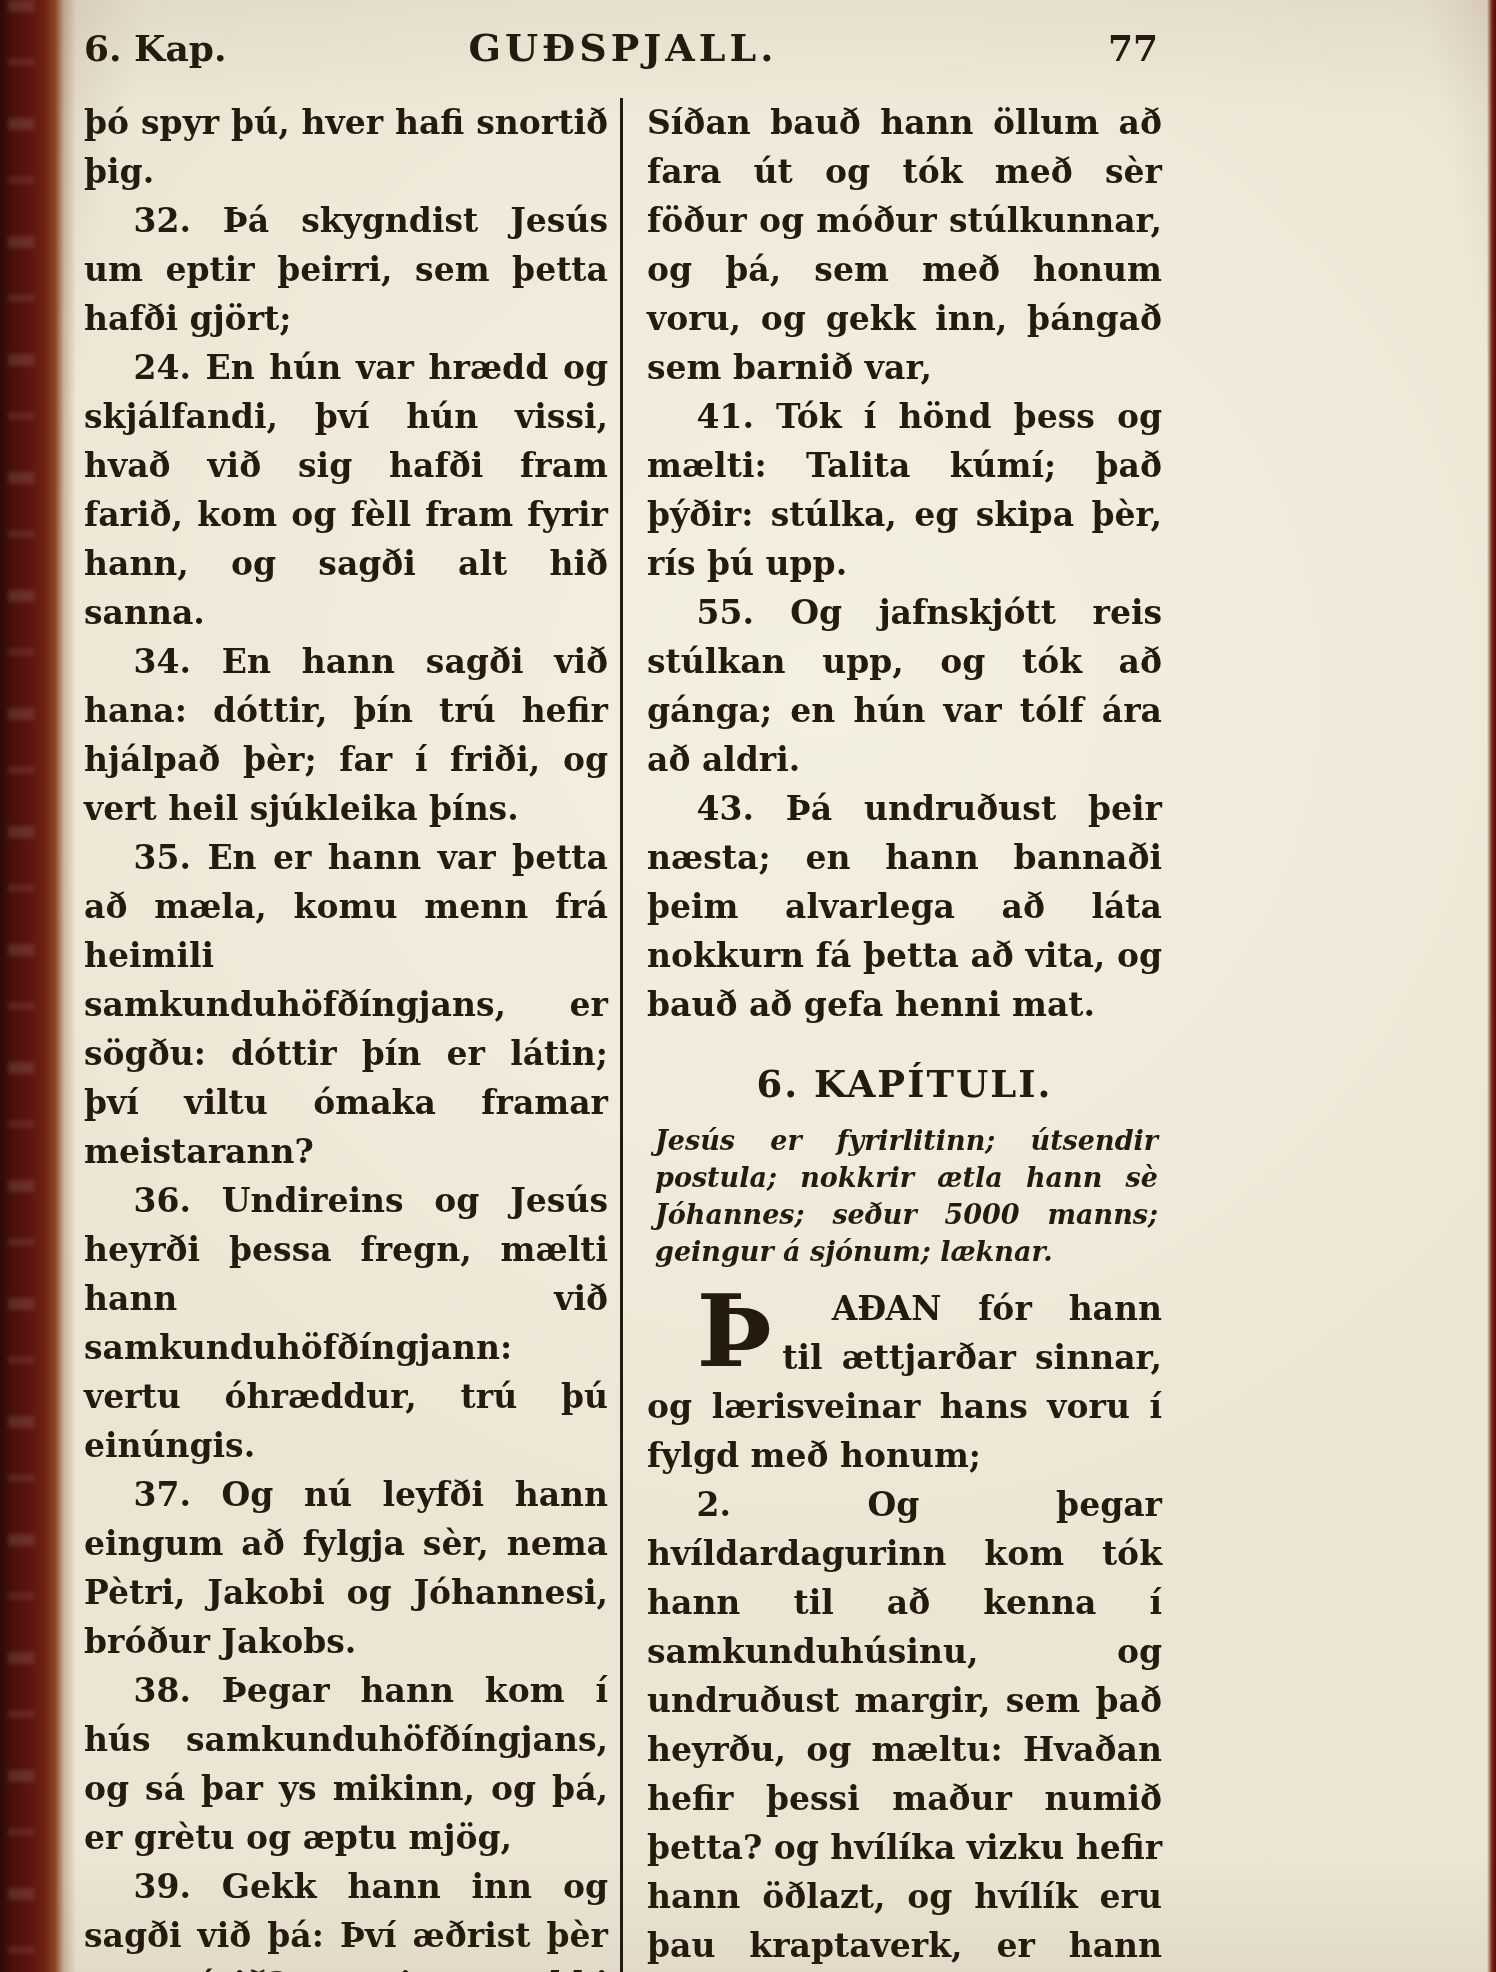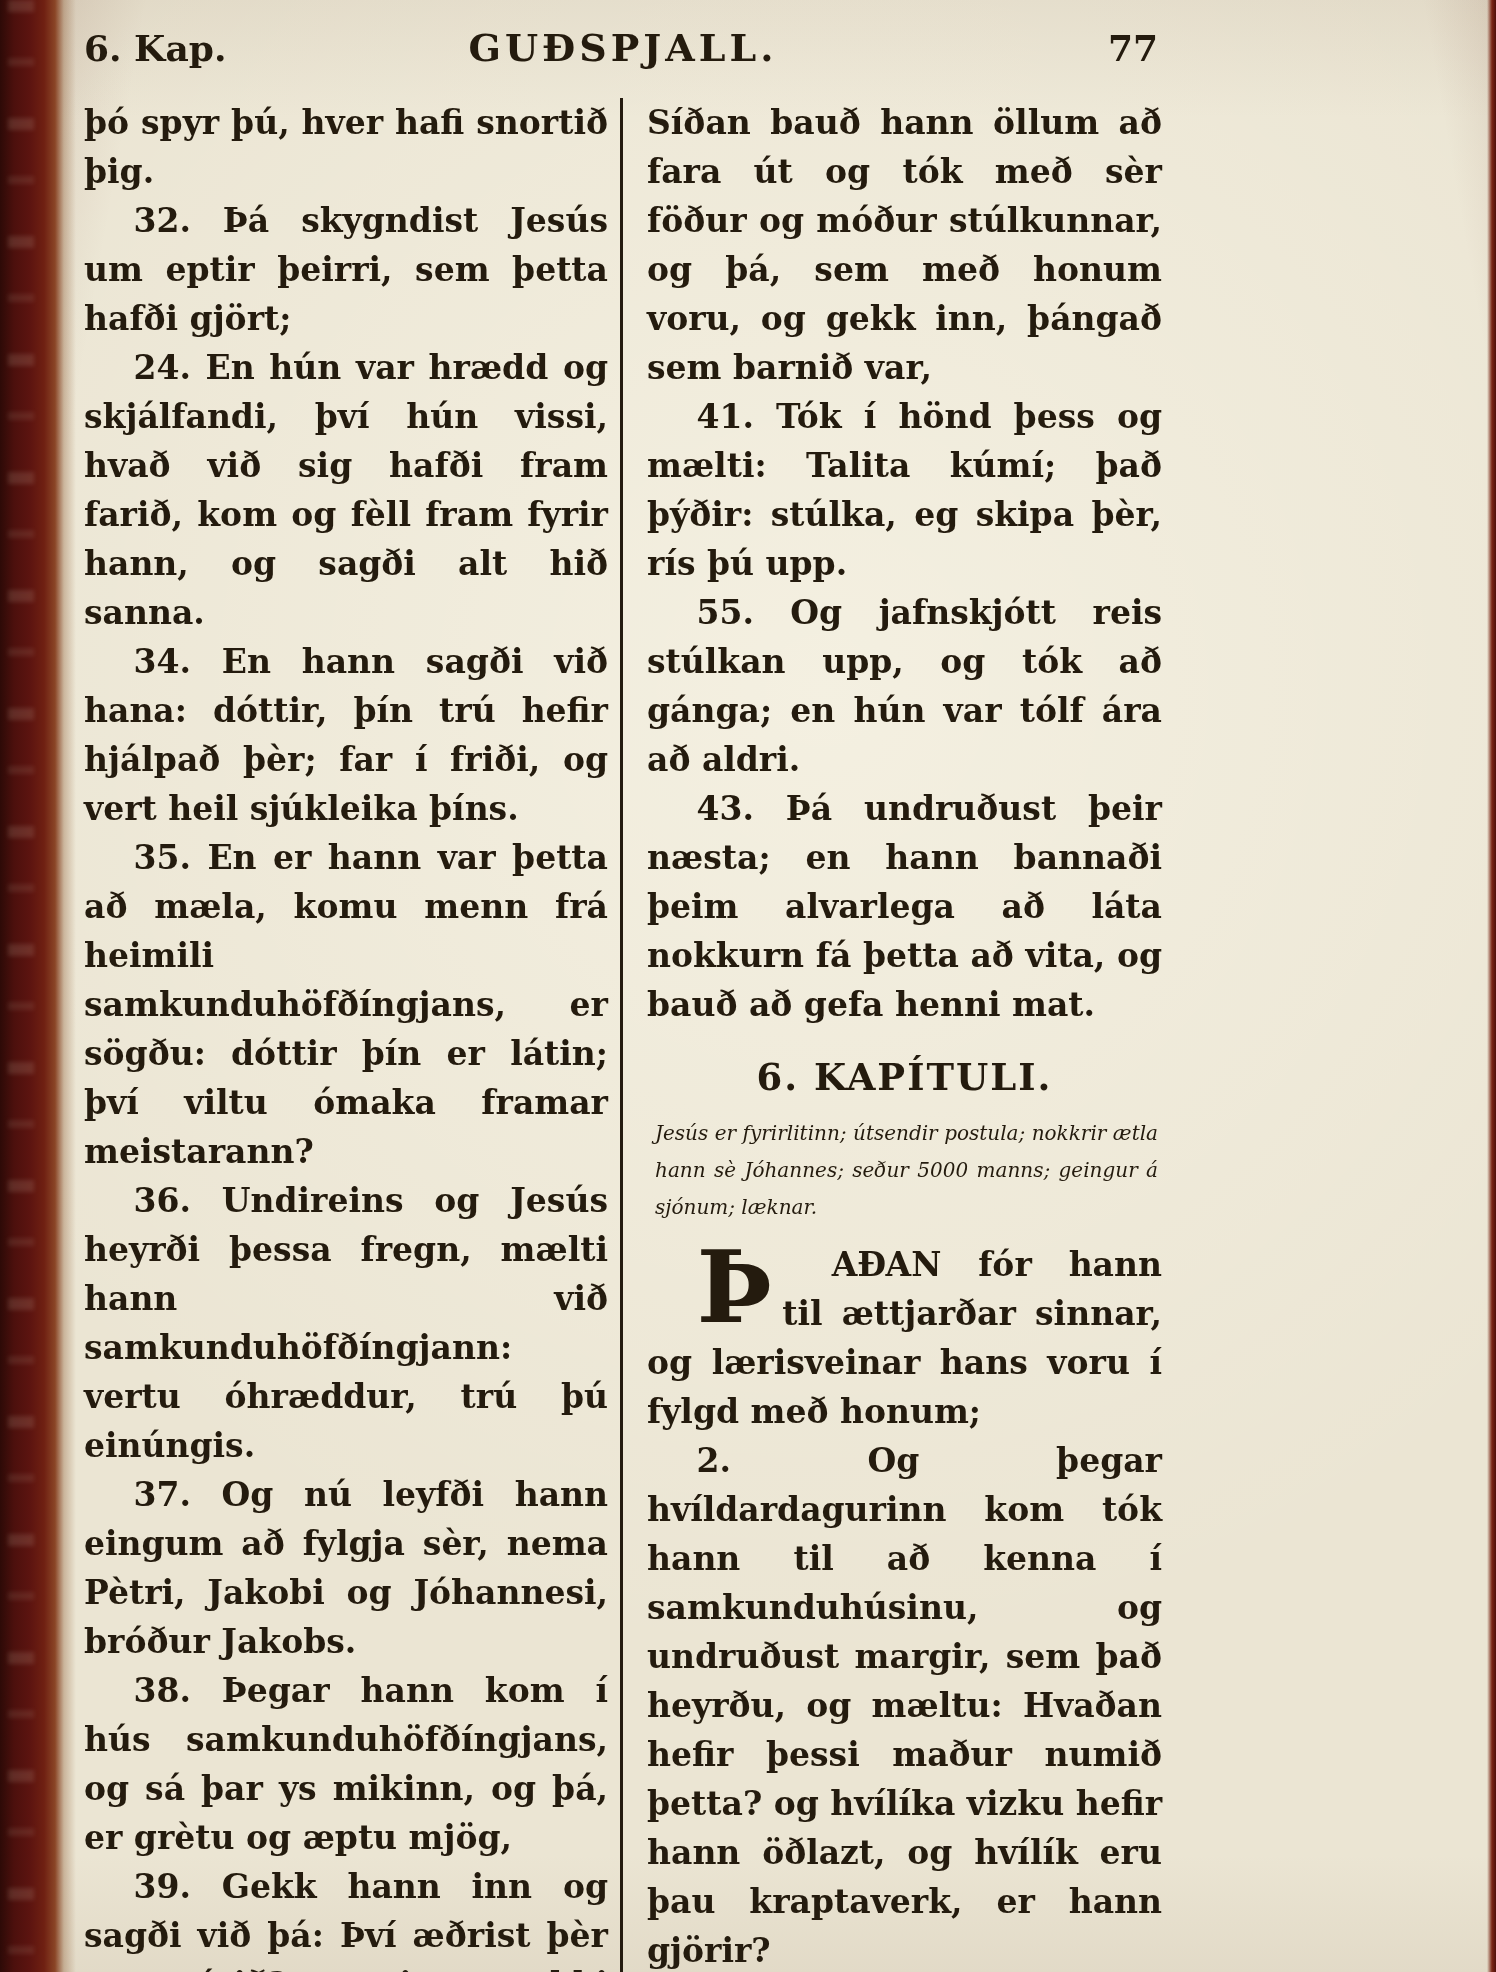--- a/index.html
+++ b/index.html
@@ -48,26 +48,26 @@
   }
   .col-left{width:524px;margin-right:12px;}
   .divider{width:3px;background:#241b10;}
   .col-right{width:515px;margin-left:24px;}
   p.verse{
     margin:0;font-size:33px;line-height:49px;font-weight:bold;
     text-align:justify;text-indent:1.5em;
   }
   p.no-indent{text-indent:0;}
   .chapter-heading{
-    margin:26px 0 16px;font-size:37px;font-weight:bold;
+    margin:33px 0 16px;font-size:37px;font-weight:bold;
     text-align:center;letter-spacing:2px;
   }
   .chapter-summary{
-    margin:0 4px 14px 8px;font-size:20px;line-height:37px;
-    font-style:italic;font-weight:normal;text-align:justify;
+    margin:0 4px 14px 8px;font-size:27px;line-height:37px;
+    font-style:italic;font-weight:bold;text-align:justify;
   }
   .first-verse{text-indent:0;}
   .drop-cap{
     float:left;font-size:100px;line-height:82px;
     padding:6px 10px 0 0;font-weight:bold;
   }
 </style>
 </head>
 <body>
 

